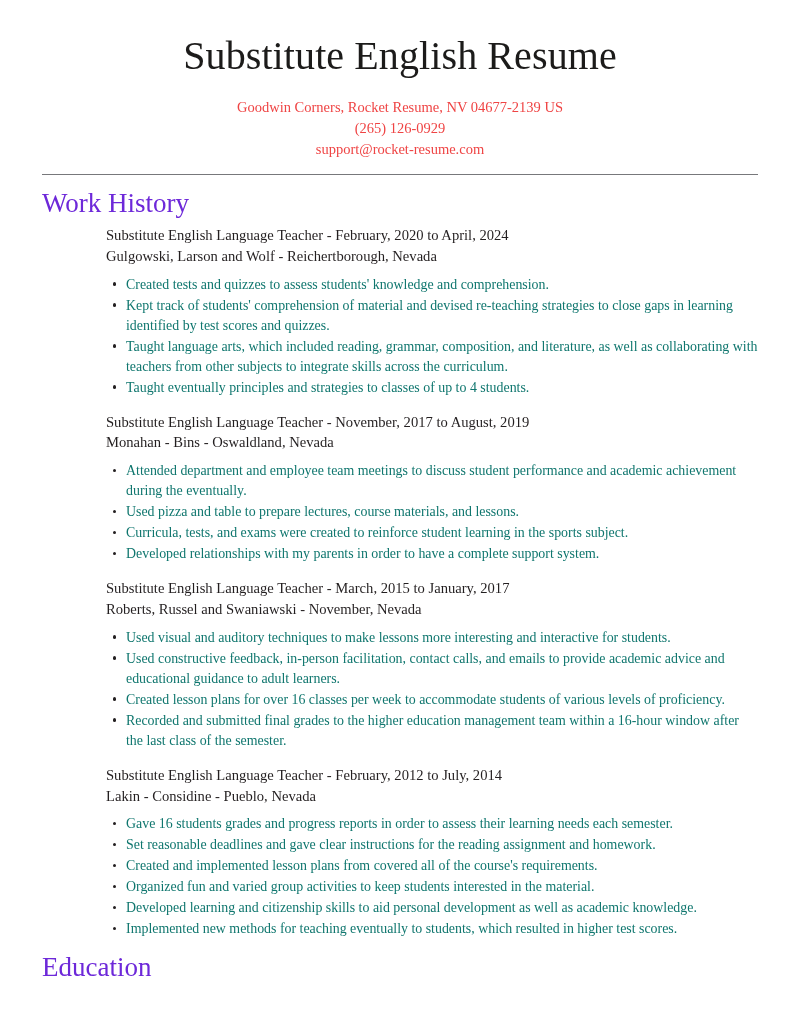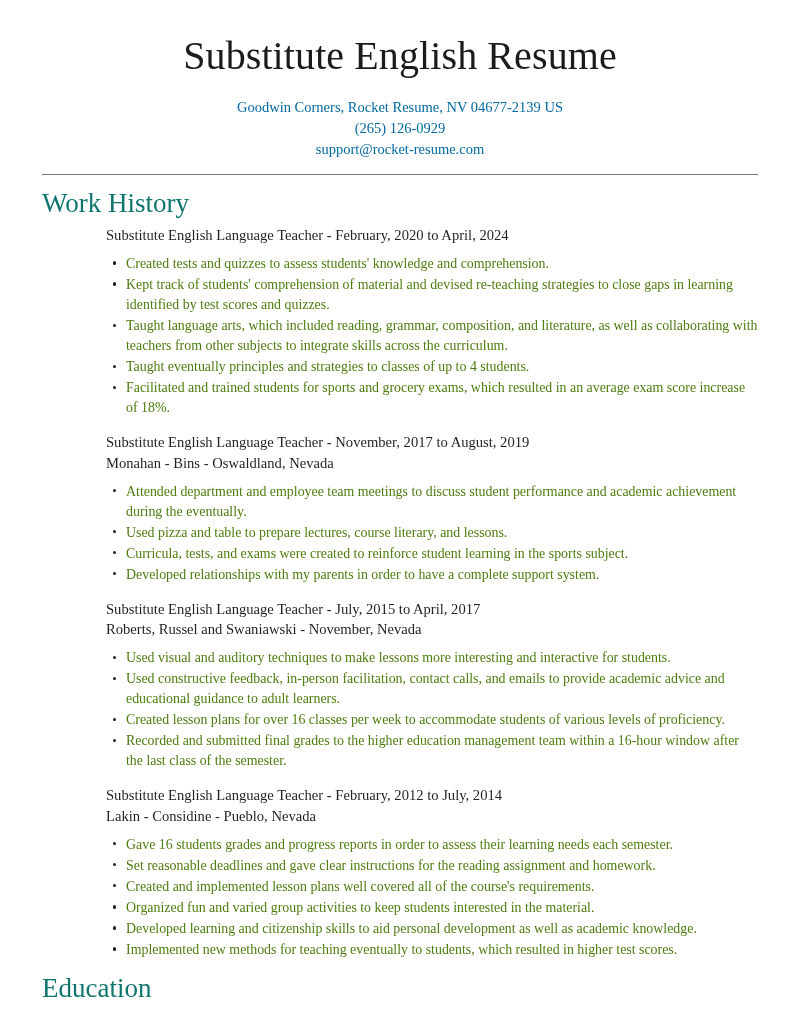--- a/index.html
+++ b/index.html
@@ -33,40 +33,40 @@
     font-size: 40px;
     font-weight: 400;
     line-height: 1.12;
     letter-spacing: 0.1px;
     margin: 0 0 18px 0;
     color: #1c1b1a;
   }
   .contact-line {
     font-size: 14.5px;
     line-height: 1.45;
-    color: #0369a1;
+    color: #ef4444;
   }
 
   .header-rule {
     border: 0;
     border-top: 1.6px solid #77787b;
     margin: 14px 0 0 0;
     width: 716px;
   }
 
   
   .section {
     margin-top: 12px;
   }
   .section-heading {
     font-size: 27px;
     font-weight: 400;
     line-height: 1.2;
     margin: 0 0 6px 0;
-    color: #0f766e;
+    color: #6d28d9;
   }
   .section-body {
     padding-left: 64px;
   }
 
   
   .entry {
     margin-bottom: 14px;
   }
   .entry:last-child {
@@ -86,21 +86,21 @@
     list-style: none;
     margin: 8px 0 0 0;
     padding: 0;
   }
   .entry-bullets li {
     position: relative;
     padding-left: 20px;
     font-size: 13.9px;
     line-height: 1.44;
     margin-bottom: 1px;
-    color: #4d7c0f;
+    color: #0f766e;
   }
   .entry-bullets li::before {
     content: "";
     position: absolute;
     left: 7px;
     top: 7.5px;
     width: 3.4px;
     height: 3.4px;
     border-radius: 50%;
     background: #231f20;
@@ -119,58 +119,58 @@
   </div>
 
   <hr class="header-rule">
 
   <div class="section">
     <h2 class="section-heading">Work History</h2>
     <div class="section-body">
 
       <div class="entry">
         <div class="entry-title">Substitute English Language Teacher - February, 2020 to April, 2024</div>
+        <div class="entry-org">Gulgowski, Larson and Wolf - Reichertborough, Nevada</div>
         <ul class="entry-bullets">
           <li>Created tests and quizzes to assess students' knowledge and comprehension.</li>
           <li>Kept track of students' comprehension of material and devised re-teaching strategies to close gaps in learning identified by test scores and quizzes.</li>
           <li>Taught language arts, which included reading, grammar, composition, and literature, as well as collaborating with teachers from other subjects to integrate skills across the curriculum.</li>
           <li>Taught eventually principles and strategies to classes of up to 4 students.</li>
-          <li>Facilitated and trained students for sports and grocery exams, which resulted in an average exam score increase of 18%.</li>
         </ul>
       </div>
 
       <div class="entry">
         <div class="entry-title">Substitute English Language Teacher - November, 2017 to August, 2019</div>
         <div class="entry-org">Monahan - Bins - Oswaldland, Nevada</div>
         <ul class="entry-bullets">
           <li>Attended department and employee team meetings to discuss student performance and academic achievement during the eventually.</li>
-          <li>Used pizza and table to prepare lectures, course literary, and lessons.</li>
+          <li>Used pizza and table to prepare lectures, course materials, and lessons.</li>
           <li>Curricula, tests, and exams were created to reinforce student learning in the sports subject.</li>
           <li>Developed relationships with my parents in order to have a complete support system.</li>
         </ul>
       </div>
 
       <div class="entry">
-        <div class="entry-title">Substitute English Language Teacher - July, 2015 to April, 2017</div>
+        <div class="entry-title">Substitute English Language Teacher - March, 2015 to January, 2017</div>
         <div class="entry-org">Roberts, Russel and Swaniawski - November, Nevada</div>
         <ul class="entry-bullets">
           <li>Used visual and auditory techniques to make lessons more interesting and interactive for students.</li>
           <li>Used constructive feedback, in-person facilitation, contact calls, and emails to provide academic advice and educational guidance to adult learners.</li>
           <li>Created lesson plans for over 16 classes per week to accommodate students of various levels of proficiency.</li>
           <li>Recorded and submitted final grades to the higher education management team within a 16-hour window after the last class of the semester.</li>
         </ul>
       </div>
 
       <div class="entry">
         <div class="entry-title">Substitute English Language Teacher - February, 2012 to July, 2014</div>
         <div class="entry-org">Lakin - Considine - Pueblo, Nevada</div>
         <ul class="entry-bullets">
           <li>Gave 16 students grades and progress reports in order to assess their learning needs each semester.</li>
           <li>Set reasonable deadlines and gave clear instructions for the reading assignment and homework.</li>
-          <li>Created and implemented lesson plans well covered all of the course's requirements.</li>
+          <li>Created and implemented lesson plans from covered all of the course's requirements.</li>
           <li>Organized fun and varied group activities to keep students interested in the material.</li>
           <li>Developed learning and citizenship skills to aid personal development as well as academic knowledge.</li>
           <li>Implemented new methods for teaching eventually to students, which resulted in higher test scores.</li>
         </ul>
       </div>
 
     </div>
   </div>
 
   <div class="section">

